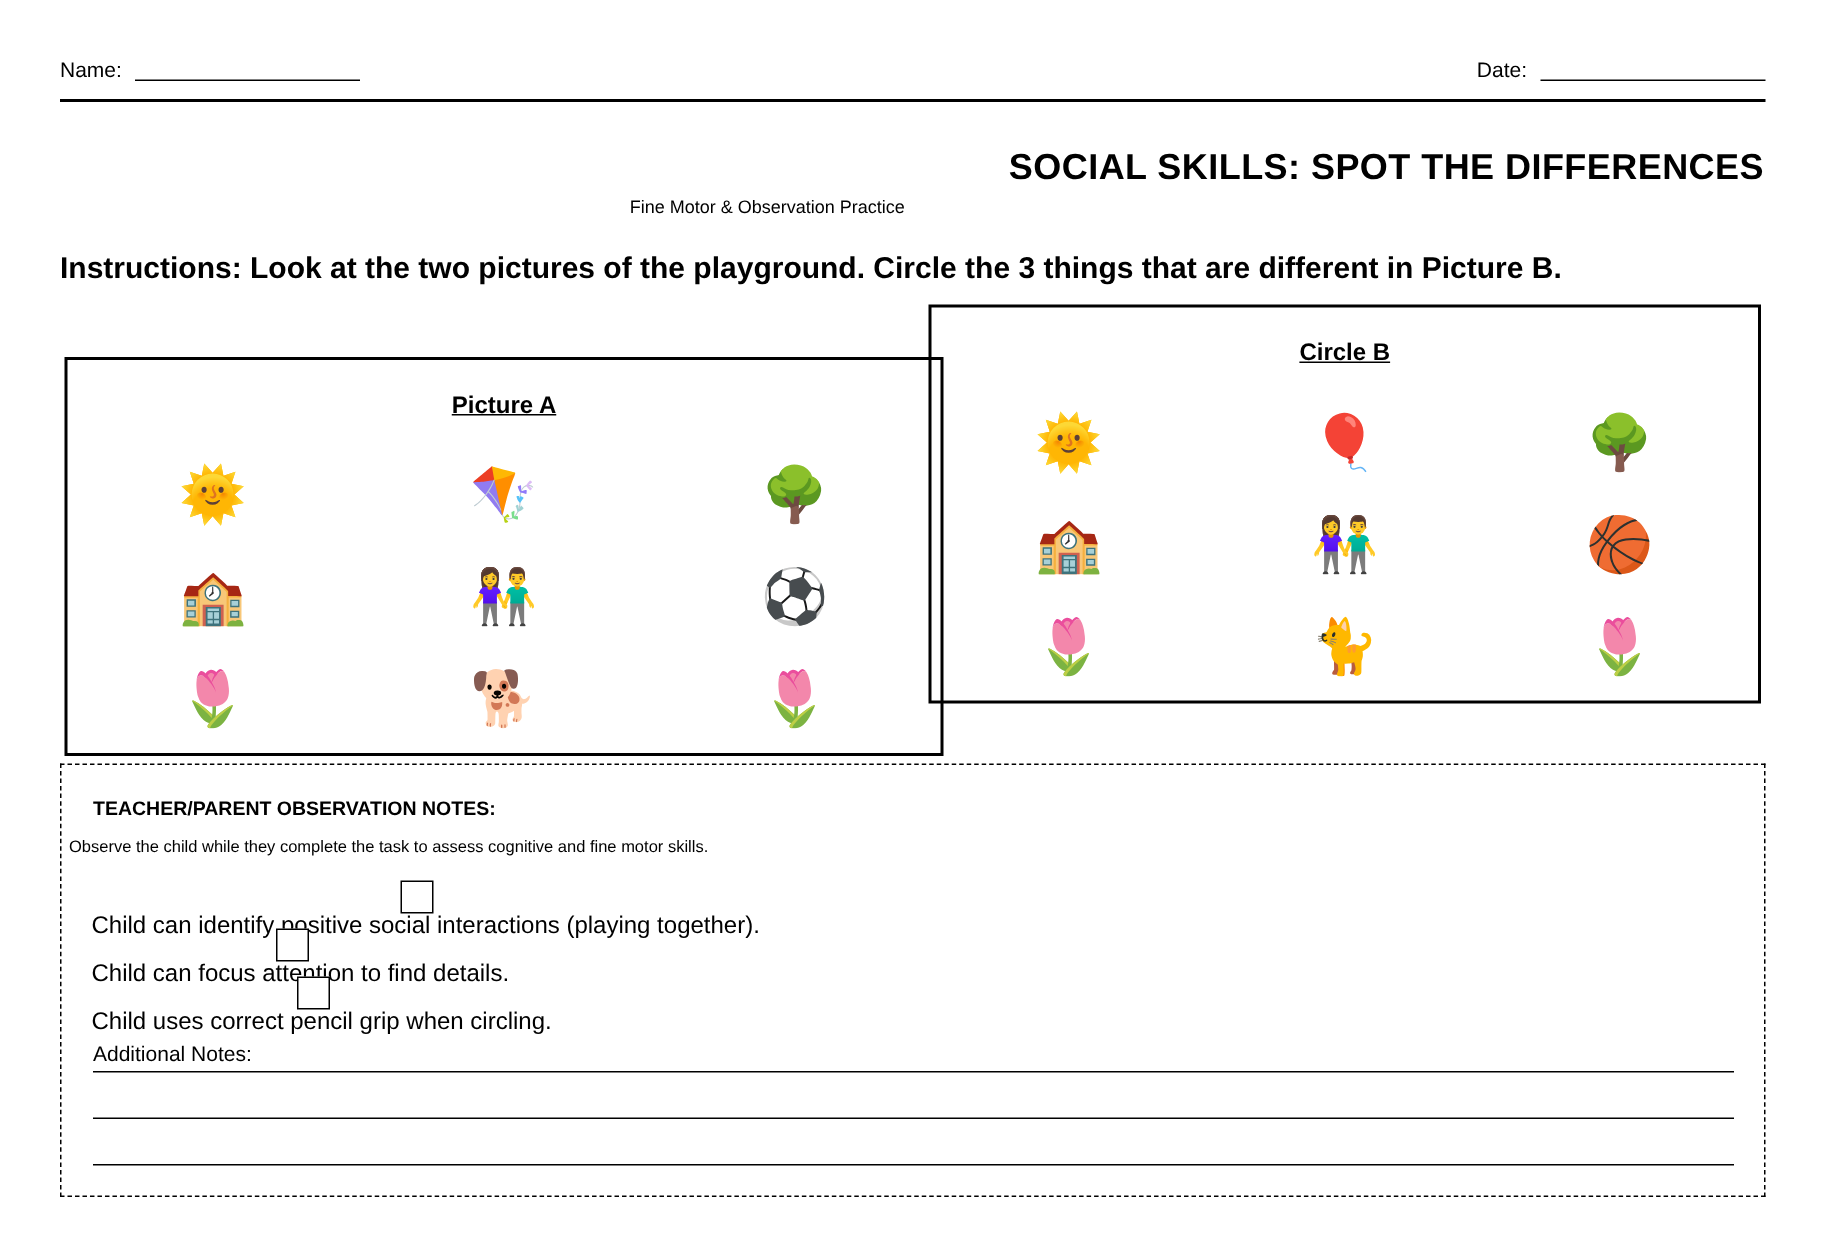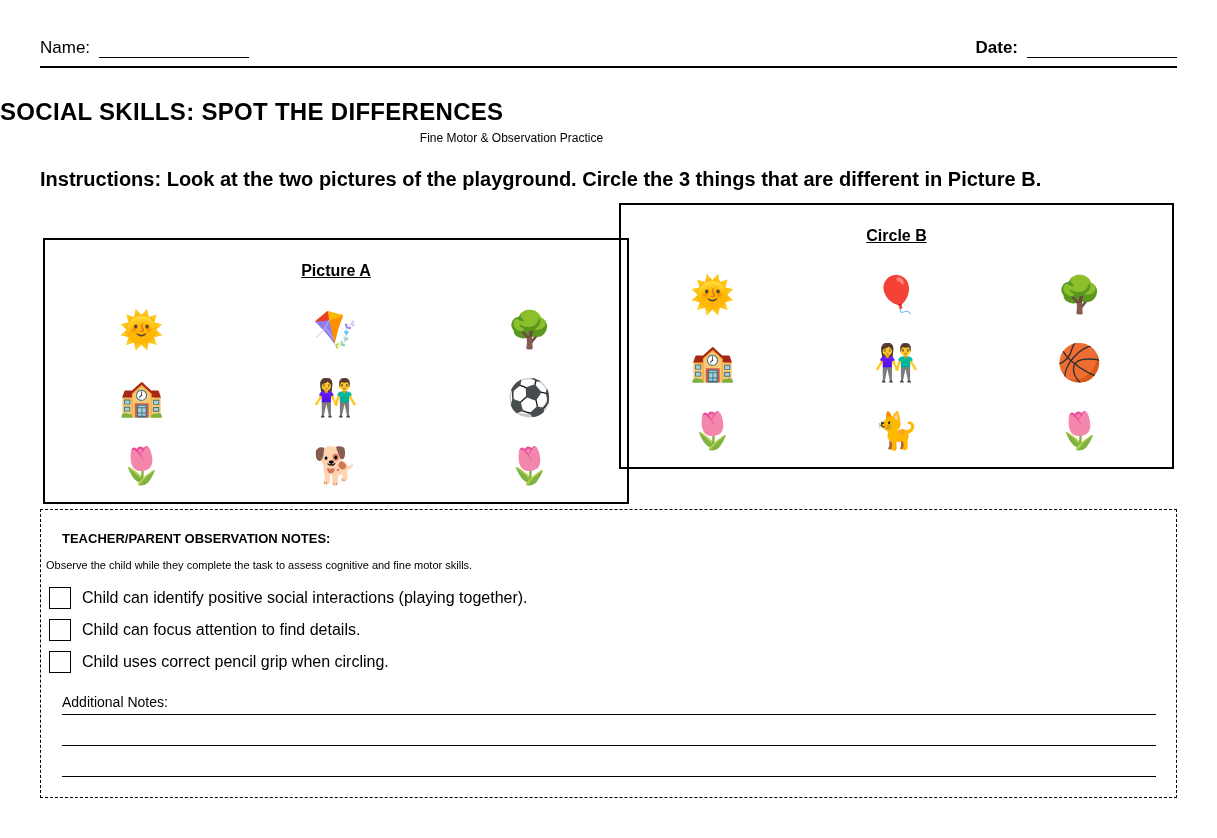--- a/index.html
+++ b/index.html
@@ -1,42 +1,42 @@
 <!DOCTYPE html>
 <html><head>
   <meta charset="utf-8">
   <style>
     * { box-sizing: border-box; margin: 0; padding: 0; }
     html, body { width: 1217px; height: 838px; background: #ffffff; overflow: hidden; }
     body { font-family: "Liberation Sans", sans-serif; color: #000; position: relative; }
 
     .header-row { position: absolute; left: 40px; top: 38px; width: 1137px; height: 20px; }
-    .field { position: absolute; top: 0; font-size: 17px; display: flex; align-items: flex-end; }
+    .field { position: absolute; top: 0; font-size: 14px; display: flex; align-items: flex-end; }
     .field-name { left: 0; }
-    .field-date { right: 0; font-weight: bold; }
+    .field-date { right: 0; }
     .field .blank { display: inline-block; border-bottom: 1px solid #000; height: 14px; margin-left: 9px; }
     .field-name .blank { width: 150px; }
     .field-date .blank { width: 150px; }
     .header-rule { position: absolute; left: 40px; top: 66px; width: 1137px; height: 2px; background: #000; }
 
-    .title { position: absolute; left: 0; width: 1176px; top: 98px; text-align: left; font-size: 24px; font-weight: bold; letter-spacing: 0.3px; }
+    .title { position: absolute; left: 0; width: 1176px; top: 98px; text-align: right; font-size: 24px; font-weight: bold; letter-spacing: 0.3px; }
     .subtitle { position: absolute; left: 0; width: 1023px; top: 131px; text-align: center; font-size: 12px; }
     .instructions { position: absolute; left: 40px; top: 168px; font-size: 20px; font-weight: bold; }
 
     .picture-box { position: absolute; top: 203px; height: 266px; border: 2px solid #000; }
     .box-a { left: 43px; width: 586px; margin-top: 35px; }
     .box-b { left: 619px; width: 555px; }
     .picture-title { position: absolute; top: 22px; left: 0; width: 100%; text-align: center; font-size: 16px; font-weight: bold; text-decoration: underline; }
     .grid { position: absolute; top: 56px; left: 0; width: 100%; display: grid; grid-template-columns: 1fr 1fr 1fr; grid-template-rows: 68px 68px 68px; }
     .cell { display: flex; align-items: center; justify-content: center; font-size: 36px; line-height: 1; }
 
     .notes { position: absolute; left: 40px; top: 509px; width: 1137px; height: 289px; border: 1px dashed #000; padding-left: 32px; }
     .notes-title { position: absolute; left: 21px; top: 21px; font-size: 13px; font-weight: bold; }
     .notes-desc { position: absolute; left: 5px; top: 49px; font-size: 11px; }
-    .check-item { position: absolute; left: 8px; display: flex; align-items: center; }
+    .check-item { position: absolute; left: 20px; display: flex; align-items: center; flex-direction: column; }
     .check-box { width: 22px; height: 22px; border: 1px solid #000; margin-right: 11px; background: #fff; }
     .check-label { font-size: 16px; }
     .ci-0 { top: 77px; }
     .ci-1 { top: 109px; }
     .ci-2 { top: 141px; }
     .add-label { position: absolute; left: 21px; top: 184px; font-size: 14px; }
     .write-line { position: absolute; left: 21px; width: 1094px; height: 1px; background: #000; }
     .wl-0 { top: 204px; }
     .wl-1 { top: 235px; }
     .wl-2 { top: 266px; }

